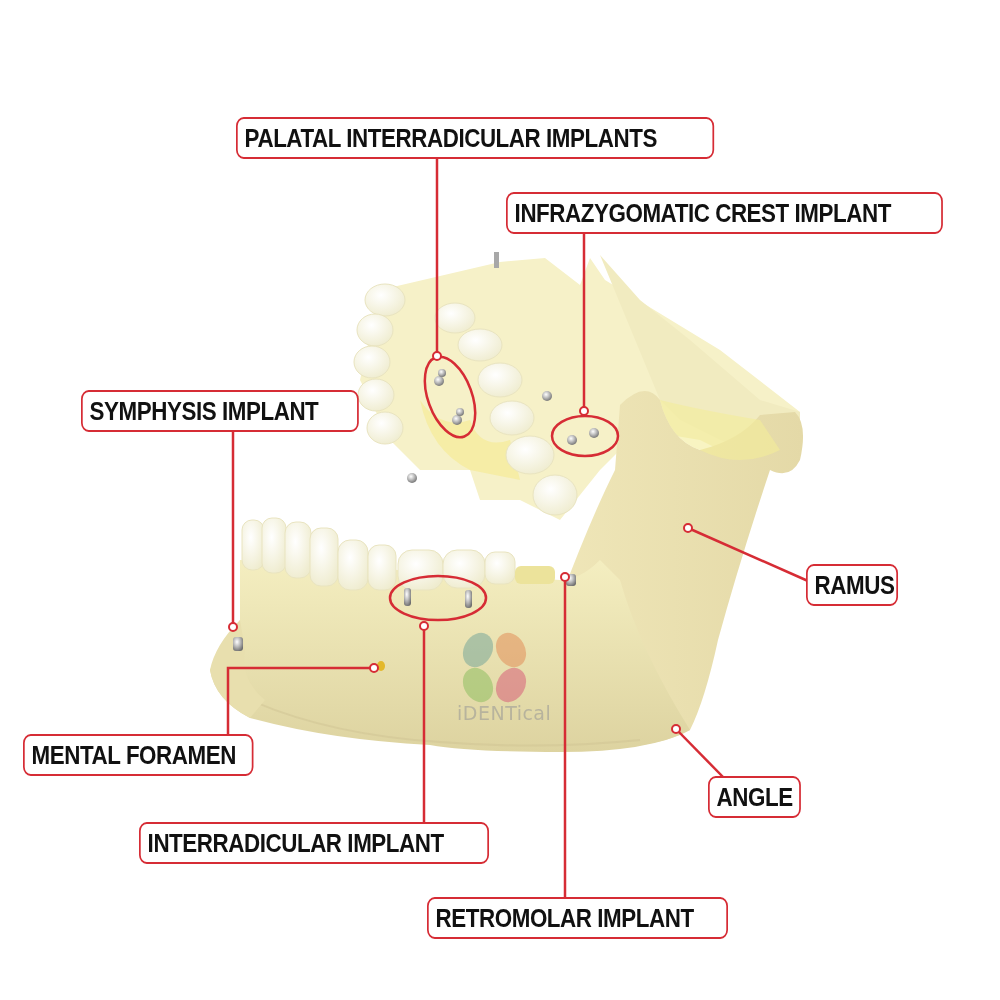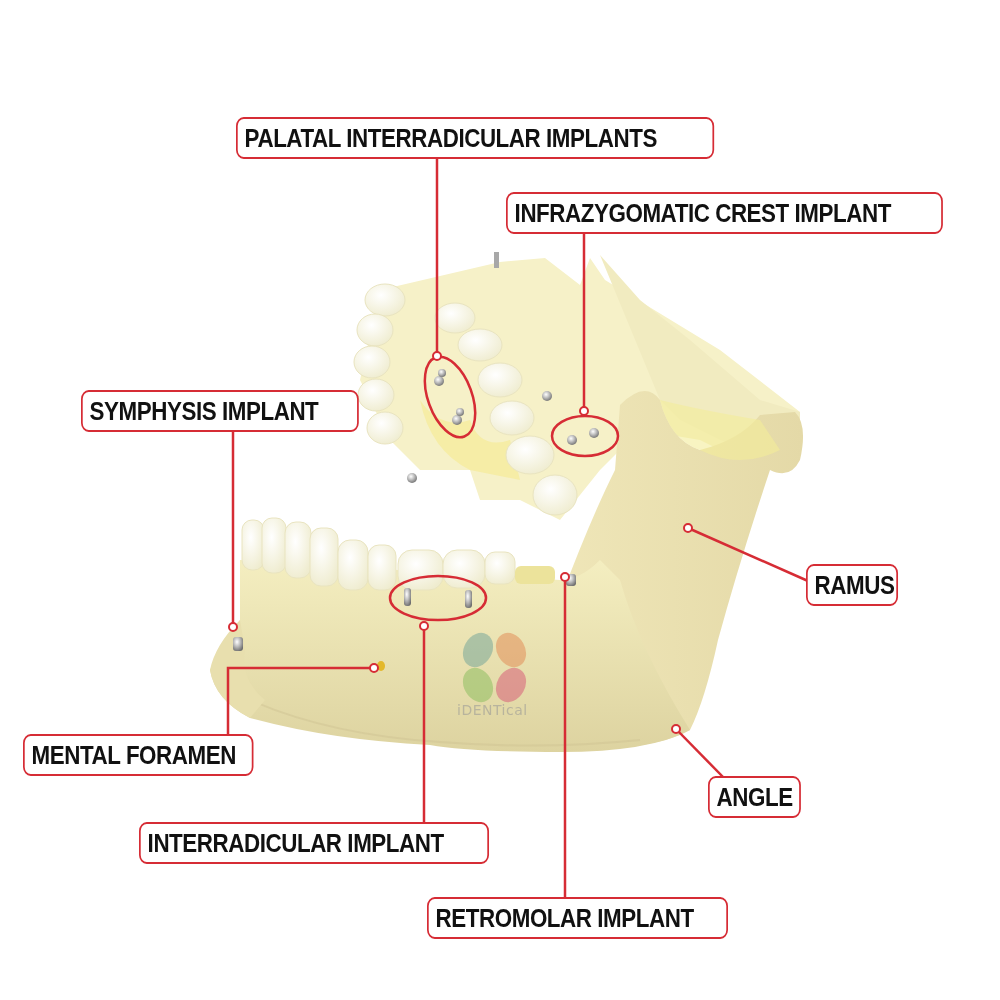--- a/index.html
+++ b/index.html
@@ -10,21 +10,21 @@
   .label {
     position: absolute; box-sizing: border-box;
     border: 2.5px solid #d62c35; border-radius: 9px; background: #ffffff;
     font-family: "Liberation Sans", sans-serif; font-weight: bold;
     font-size: 26px; line-height: 30px; color: #111111;
     letter-spacing: -0.5px; white-space: nowrap;
     padding: 4px 8px; transform: scaleX(0.86); transform-origin: left top;
   }
   .watermark-text {
     position: absolute; left: 457px; top: 702px;
-    font-family: "DejaVu Sans", sans-serif; font-size: 14px;
+    font-family: "DejaVu Sans", sans-serif; font-size: 19px;
     color: rgba(150,150,150,0.55); letter-spacing: 0.5px;
   }
 </style>
 </head>
 <body>
 
 <div id="stage">
 
   <svg class="art" width="1000" height="1000" viewBox="0 0 1000 1000">
     <defs>

